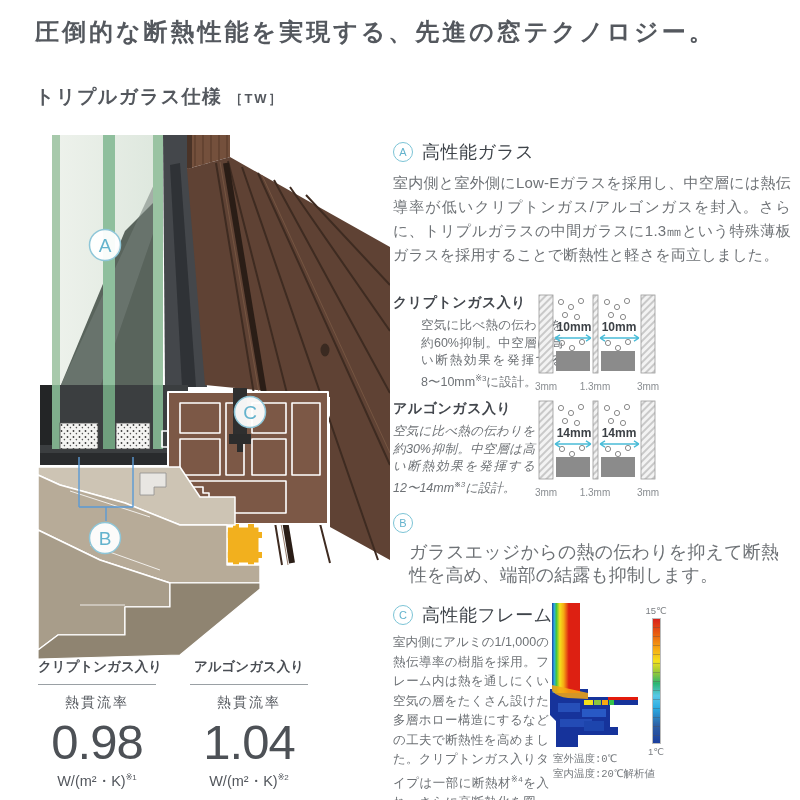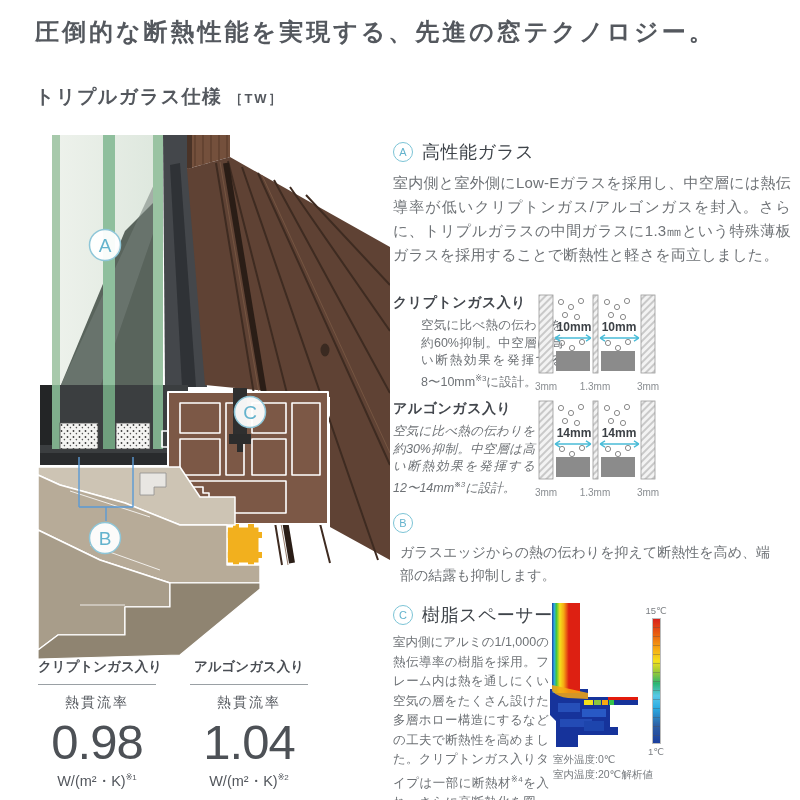--- a/index.html
+++ b/index.html
@@ -23,33 +23,33 @@
   .badge { width:20px; height:20px; border:1.4px solid #7cc4d6; border-radius:50%;
     color:#64b3cd; font-size:11px; display:flex; align-items:center; justify-content:center;
     flex:0 0 auto; }
   .sec-title { font-size:18px; font-weight:normal; color:#3f444a; letter-spacing:0.5px; }
   .body-txt { position:absolute; color:#6e7276; text-align:justify; }
   .bodyA { top:36px; left:0; width:398px; font-size:15px; line-height:24px; letter-spacing:0.2px; }
   .gas-title { position:absolute; font-size:14px; font-weight:bold; color:#43474d; letter-spacing:0.5px; }
   .gas-body { width:142px; font-size:12.5px; line-height:17.5px; }
   .gas-svg { position:absolute; left:140px; width:128px; height:102px; }
   sup.note { font-size:8px; color:#6e7276; }
-  .bodyB { top:406px; left:7px; width:370px; font-size:14px; line-height:23px; }
+  .bodyB { top:406px; left:16px; width:370px; font-size:18px; line-height:23px; }
   .bodyC { top:498px; left:0; width:156px; font-size:12.5px; line-height:19.5px; }
 
   .thermal { left:155px; top:466px; width:92px; height:150px; }
   .scale-wrap { left:246px; top:470px; width:34px; text-align:center; }
   .scale-label { font-size:9.5px; color:#7a7e82; }
   .scale-bar { width:9px; height:126px; margin:2px auto;
     background:
       repeating-linear-gradient(to bottom, rgba(255,255,255,0) 0 8px, rgba(80,80,80,.35) 8px 9px),
       linear-gradient(to bottom,#d8201a 0%,#e85d10 12%,#f6a813 24%,#f4e11c 34%,
         #8cc63e 44%,#2bb673 52%,#59c8e8 62%,#29abe2 72%,#2e5fa3 86%,#1b3f9e 100%);
     border:0.5px solid #bbb; }
-  .thermal-caption { left:160px; top:617px; font-size:10.5px; line-height:15px; color:#75797d; }
+  .thermal-caption { left:160px; top:617px; font-size:10.5px; line-height:15px; color:#75797d;font-family:Liberation Mono, monospace; }
 
   
   .stat { top:658px; width:118px; text-align:center; color:#54585e; }
   .stat1 { left:38px; } .stat2 { left:190px; }
   .stat-title { font-size:13.5px; font-weight:bold; color:#4a4e54; white-space:nowrap; }
   .stat-rule { border:none; border-top:1px solid #9aa0a4; margin:8px 0 9px; }
   .stat-metric { font-size:14px; letter-spacing:2px; }
   .stat-value { font-size:49px; color:#4d5156; letter-spacing:-1px; margin-top:2px; }
   .stat-unit { font-size:14.5px; margin-top:2px; }
   .stat-unit sup { font-size:8px; }
@@ -266,21 +266,21 @@
     </g>
   </svg>
 
   <div class="sec-head" style="top:378px;left:0;">
     <span class="badge">B</span>
   </div>
   <p class="body-txt bodyB">ガラスエッジからの熱の伝わりを抑えて断熱性を高め、端部の結露も抑制します。</p>
 
   <div class="sec-head" style="top:468px;left:0;">
     <span class="badge">C</span>
-    <span class="sec-title">樹脂スペーサー</span>
+    <span class="sec-title">高性能フレーム</span>
   </div>
   <p class="body-txt bodyC"><span>室内側にアルミの1/1,000の熱伝導率の樹脂を採用。フレーム内は熱を通しにくい空気の層をたくさん設けた多層ホロー構造にするなどの工夫で断熱性を高めました。クリプトンガス入りタイプは一部に断熱材</span><sup class="note">※4</sup><span>を入れ、さらに高断熱化を図っています。</span></p>
 
   <svg class="abs thermal" viewBox="0 0 92 150">
     <defs>
       <linearGradient id="thermbar" x1="0" y1="0" x2="1" y2="0">
         <stop offset="0" stop-color="#1b3f9e"></stop>
           <stop offset="0.08" stop-color="#29abe2"></stop>
         <stop offset="0.16" stop-color="#49c63c"></stop>
           <stop offset="0.28" stop-color="#f4e11c"></stop>

